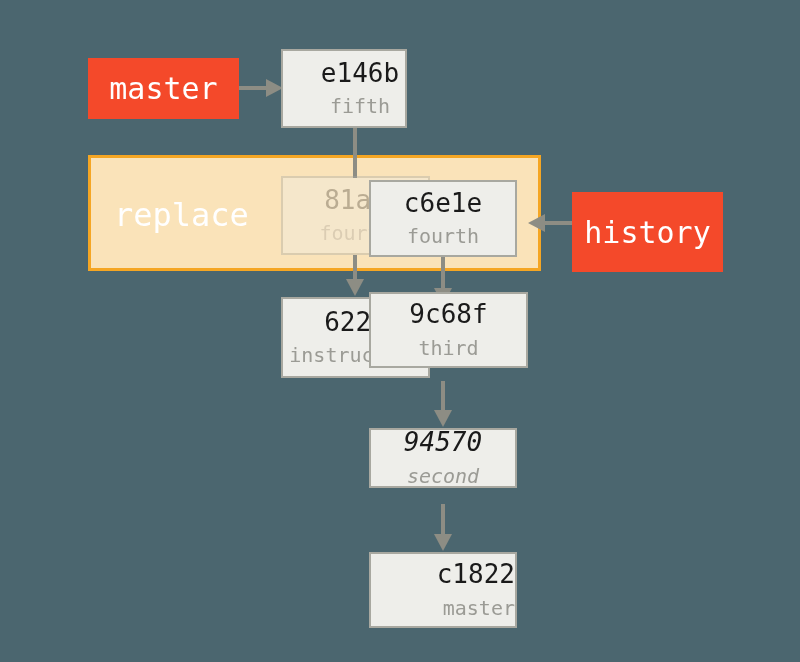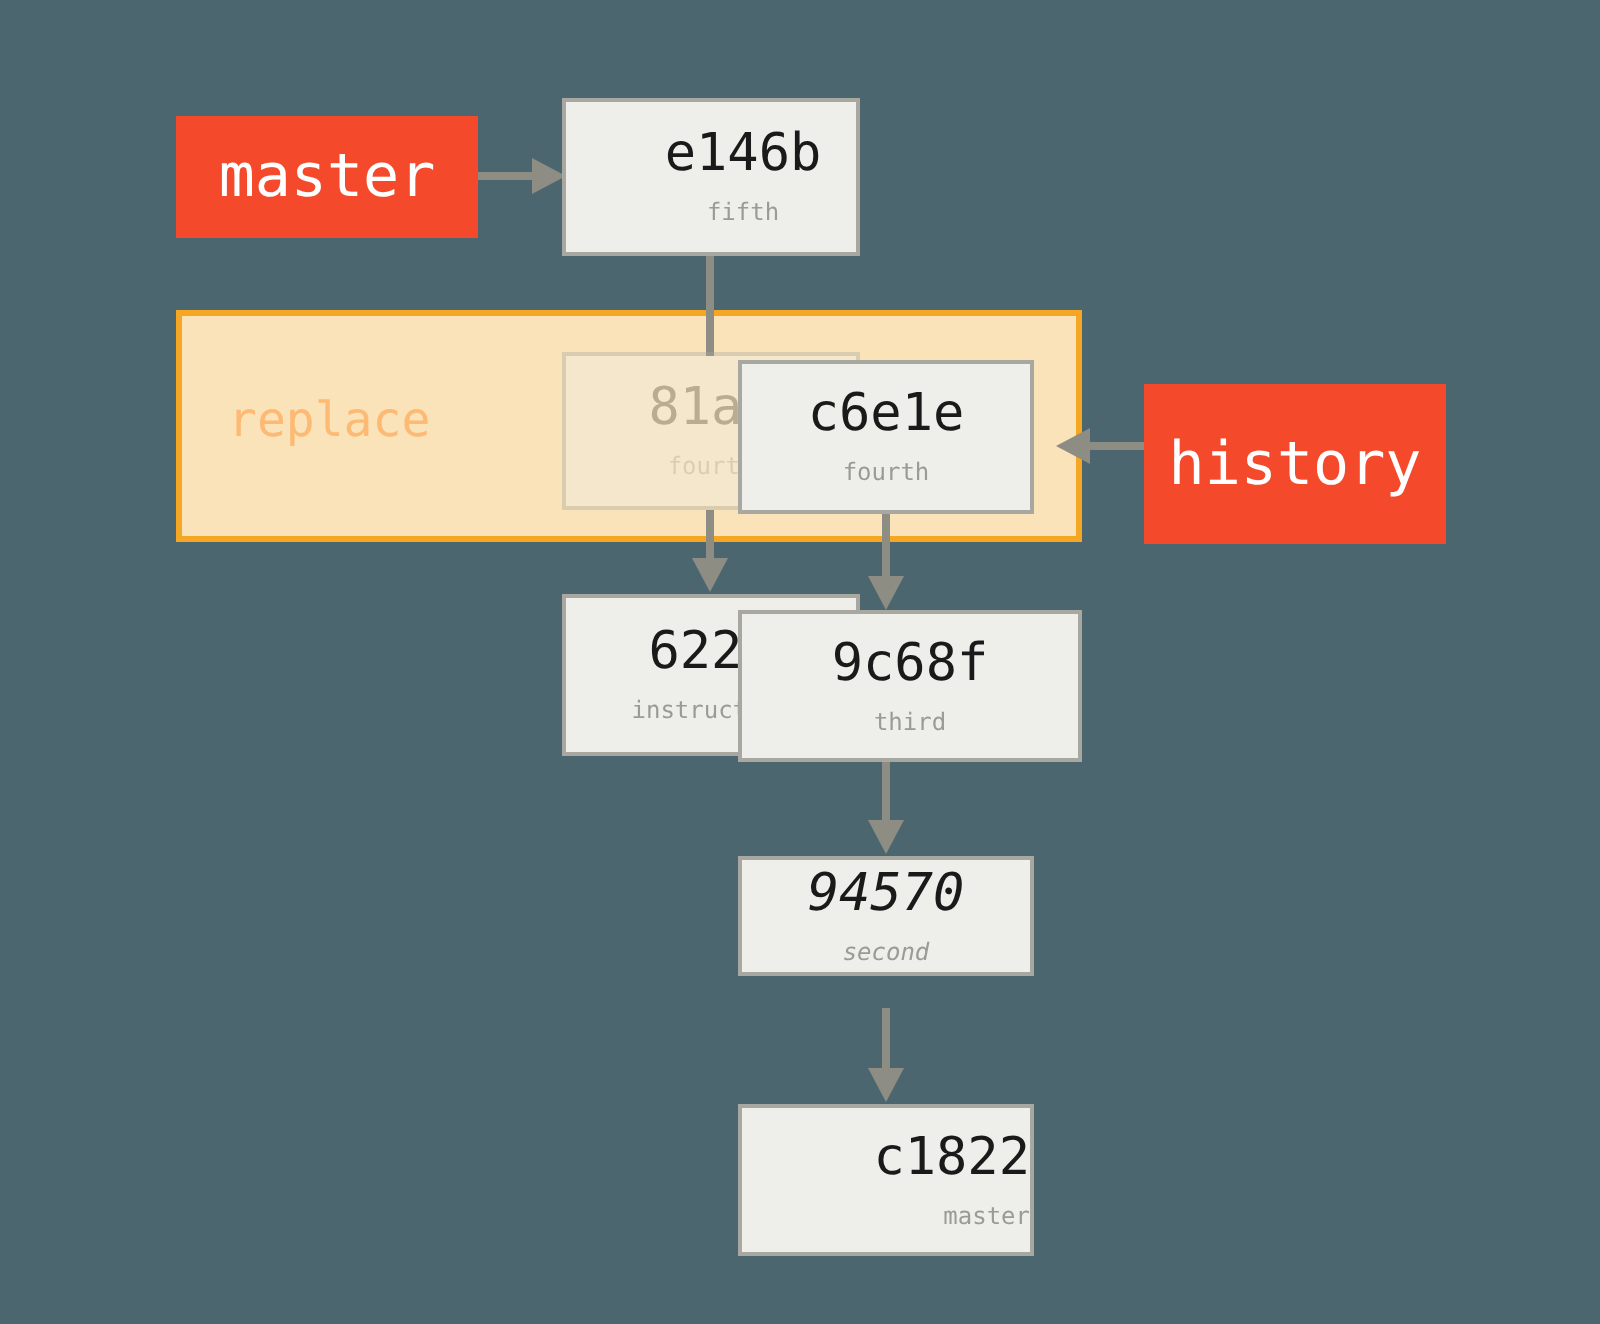--- a/index.html
+++ b/index.html
@@ -15,40 +15,40 @@
     position:absolute;box-sizing:border-box;
     background:#eeeeea;border:2px solid #a8a8a0;
     display:flex;flex-direction:column;
     align-items:center;justify-content:center;
   }
   .node .sha{
     font-size:26px;color:#1a1a1a;line-height:1.05;
     letter-spacing:0px;
   }
   .node .msg{
-    font-size:12px;color:#9b9b95;line-height:1.05;margin-top:9px;
+    font-size:20px;color:#9b9b95;line-height:1.05;margin-top:9px;
   }
   .node.faded{opacity:0.38;}
   .node.faded .sha{color:#555;}
   .node.faded .msg{color:#aaa;}
 
   
   .chip{
     position:absolute;box-sizing:border-box;
     background:#f4492a;display:flex;align-items:center;justify-content:center;
     color:#ffffff;font-size:30px;
   }
 
   
   #replace-region{
     position:absolute;box-sizing:border-box;
     background:#fae3b9;border:3px solid #f5a623;
   }
   #replace-label{
-    position:absolute;color:#fdba74;font-size:24px;
+    position:absolute;color:#ffffff;font-size:32px;
     white-space:nowrap;
   }
 
   
   .vline{position:absolute;width:4px;background:#8d8d84;}
   .hline{position:absolute;height:4px;background:#8d8d84;}
   .arrow-down{
     position:absolute;width:0;height:0;
     border-left:9px solid transparent;border-right:9px solid transparent;
     border-top:17px solid #8d8d84;
@@ -90,36 +90,36 @@
   <div class="arrow-down" style="left:434px;top:534px;"></div>
 
   <div class="hline" style="left:541px;top:221px;width:33px;"></div>
   <div class="arrow-left" style="left:528px;top:214px;"></div>
 
   <div class="node faded" style="left:281px;top:176px;width:149px;height:79px;">
     <div class="sha">81a7</div>
     <div class="msg">fourth</div>
   </div>
 
-  <div class="node" style="left:281px;top:49px;width:149px;height:79px;padding-left:32px;">
+  <div class="node" style="left:281px;top:49px;width:126px;height:79px;padding-left:32px;">
     <div class="sha">e146b</div>
     <div class="msg">fifth</div>
   </div>
 
   <div class="node" style="left:369px;top:180px;width:148px;height:77px;">
     <div class="sha">c6e1e</div>
     <div class="msg">fourth</div>
   </div>
 
   <div class="node" style="left:281px;top:297px;width:149px;height:81px;">
     <div class="sha">622e</div>
     <div class="msg">instruction</div>
   </div>
 
-  <div class="node" style="left:369px;top:305px;width:172px;height:76px;">
+  <div class="node" style="left:369px;top:292px;width:159px;height:76px;">
     <div class="sha">9c68f</div>
     <div class="msg">third</div>
   </div>
 
   <div class="node" style="left:369px;top:428px;width:148px;height:60px;font-style:italic;">
     <div class="sha">94570</div>
     <div class="msg">second</div>
   </div>
 
   <div class="node" style="left:369px;top:552px;width:148px;height:76px;align-items:flex-end;">

